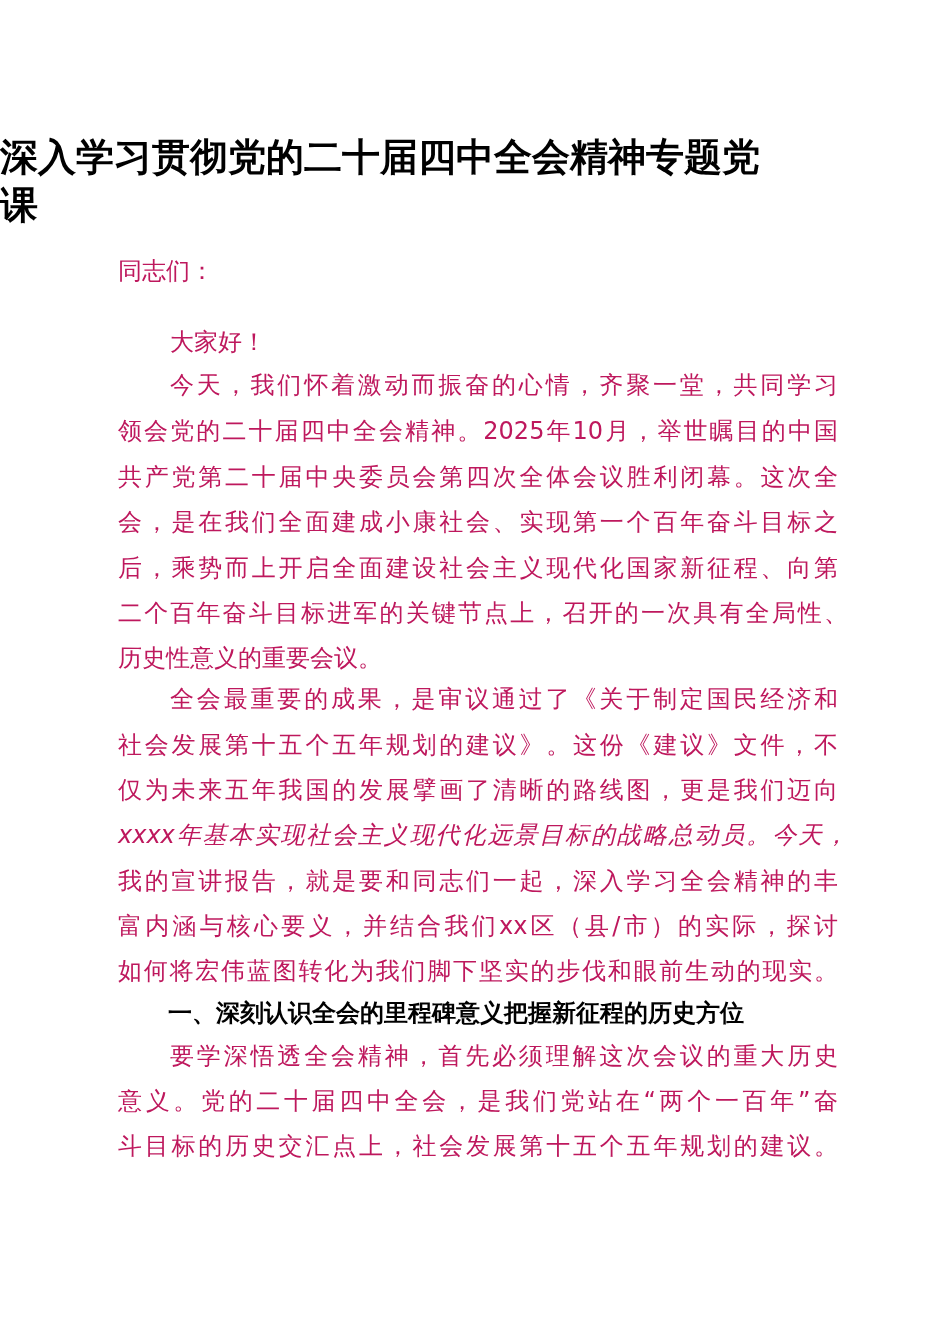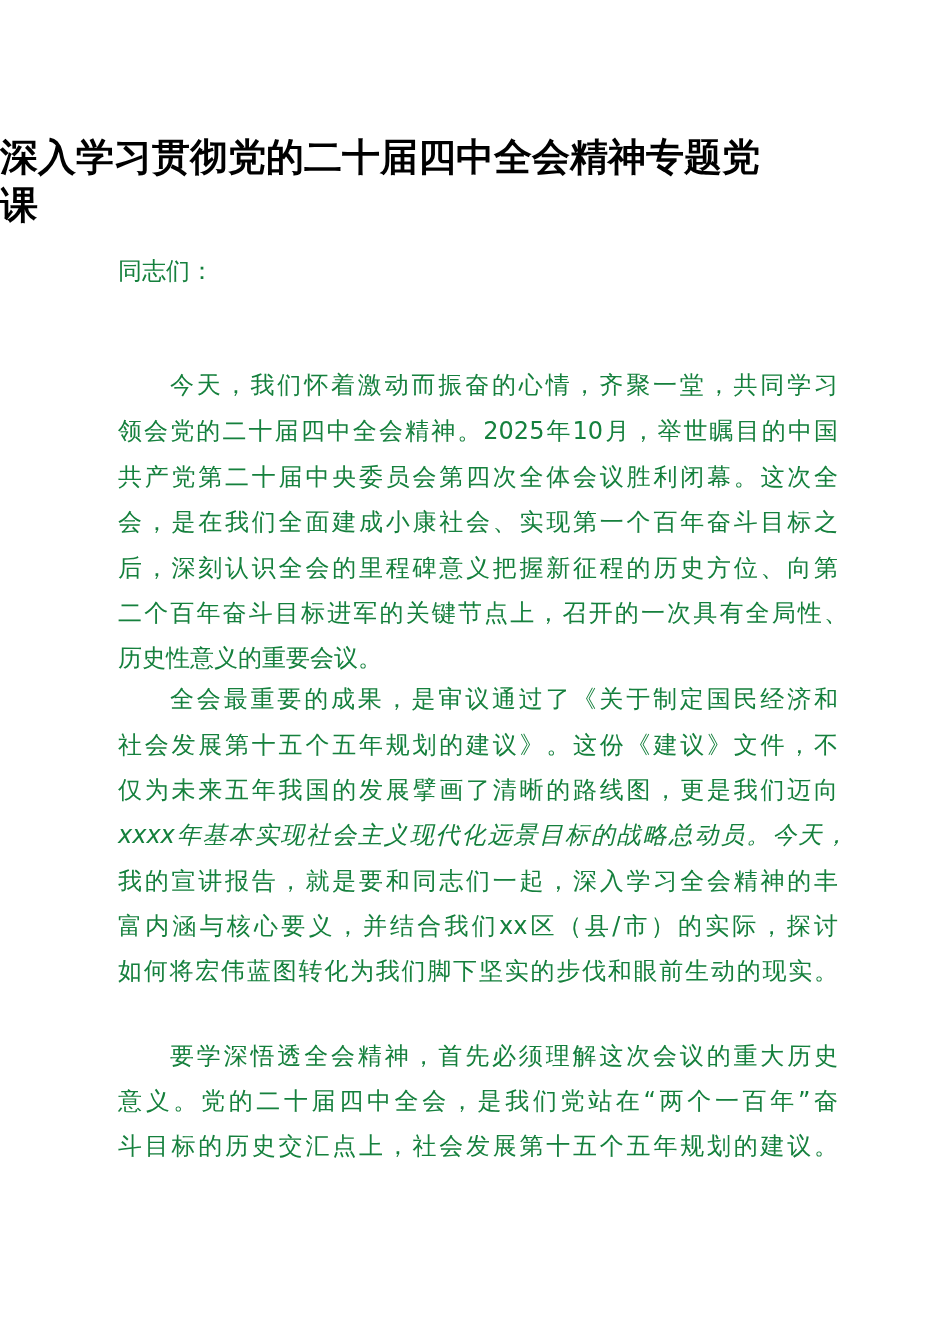--- a/index.html
+++ b/index.html
@@ -5,62 +5,64 @@
   html, body { margin: 0; padding: 0; background: #ffffff; }
   body { width: 950px; height: 1344px; position: relative; overflow: hidden; }
   .page { position: absolute; left: 0; top: 0; width: 950px; height: 1344px; background: #ffffff; }
   .title {
     position: absolute; left: 0; width: 950px; 
     font-family: Liberation Mono, monospace; font-weight: bold; font-size: 38px;
     color: #000; line-height: 46px; white-space: nowrap;
   }
   .line {
     position: absolute; left: 118px; width: 720px;
-    font-family: "DejaVu Sans", sans-serif; font-size: 24px; color: #15803d;
+    font-family: "DejaVu Sans", sans-serif; font-size: 24px; color: #be185d;
     line-height: 30px; white-space: nowrap; text-align: justify;
     text-align-last: justify; letter-spacing: 0px;
   }
   .line.last { text-align-last: left; }
   .line.indent { left: 170px; width: 668px; }
   .heading {
     position: absolute; left: 168px; width: 680px;
     font-family: "DejaVu Sans", sans-serif; font-weight: bold; font-size: 24px;
     color: #000; line-height: 30px; white-space: nowrap;
   }
 </style>
 </head>
 <body>
 
 <div class="page">
 
   <div class="title" style="top:137px;">深入学习贯彻党的二十届四中全会精神专题党</div>
   <div class="title" style="top:185px;">课</div>
 
   <div class="line last" style="top:256px;">同志们：</div>
+  <div class="line indent last" style="top:327px;">大家好！</div>
 
   <div>
     <div class="line indent" style="top:370px;">今天，我们怀着激动而振奋的心情，齐聚一堂，共同学习</div>
     <div class="line" style="top:416px;">领会党的二十届四中全会精神。2025年10月，举世瞩目的中国</div>
     <div class="line" style="top:462px;">共产党第二十届中央委员会第四次全体会议胜利闭幕。这次全</div>
     <div class="line" style="top:507px;">会，是在我们全面建成小康社会、实现第一个百年奋斗目标之</div>
-    <div class="line" style="top:553px;">后，深刻认识全会的里程碑意义把握新征程的历史方位、向第</div>
+    <div class="line" style="top:553px;">后，乘势而上开启全面建设社会主义现代化国家新征程、向第</div>
     <div class="line" style="top:598px; width:730px;">二个百年奋斗目标进军的关键节点上，召开的一次具有全局性、</div>
     <div class="line last" style="top:643px;">历史性意义的重要会议。</div>
   </div>
 
   <div>
     <div class="line indent" style="top:684px;">全会最重要的成果，是审议通过了《关于制定国民经济和</div>
     <div class="line" style="top:730px;">社会发展第十五个五年规划的建议》。这份《建议》文件，不</div>
     <div class="line" style="top:775px;">仅为未来五年我国的发展擘画了清晰的路线图，更是我们迈向</div>
     <div class="line" style="top:820px; width:730px;font-style:italic;">xxxx年基本实现社会主义现代化远景目标的战略总动员。今天，</div>
     <div class="line" style="top:866px;">我的宣讲报告，就是要和同志们一起，深入学习全会精神的丰</div>
     <div class="line" style="top:911px;">富内涵与核心要义，并结合我们xx区（县/市）的实际，探讨</div>
     <div class="line" style="top:956px;font-family:Liberation Serif, serif;">如何将宏伟蓝图转化为我们脚下坚实的步伐和眼前生动的现实。</div>
   </div>
 
+  <div class="heading" style="top:998px;">一、深刻认识全会的里程碑意义把握新征程的历史方位</div>
 
   <div>
     <div class="line indent" style="top:1041px;">要学深悟透全会精神，首先必须理解这次会议的重大历史</div>
     <div class="line" style="top:1086px;">意义。党的二十届四中全会，是我们党站在“两个一百年”奋</div>
     <div class="line" style="top:1131px;">斗目标的历史交汇点上，社会发展第十五个五年规划的建议。</div>
   </div>
 
 </div>
 
 </body></html>

